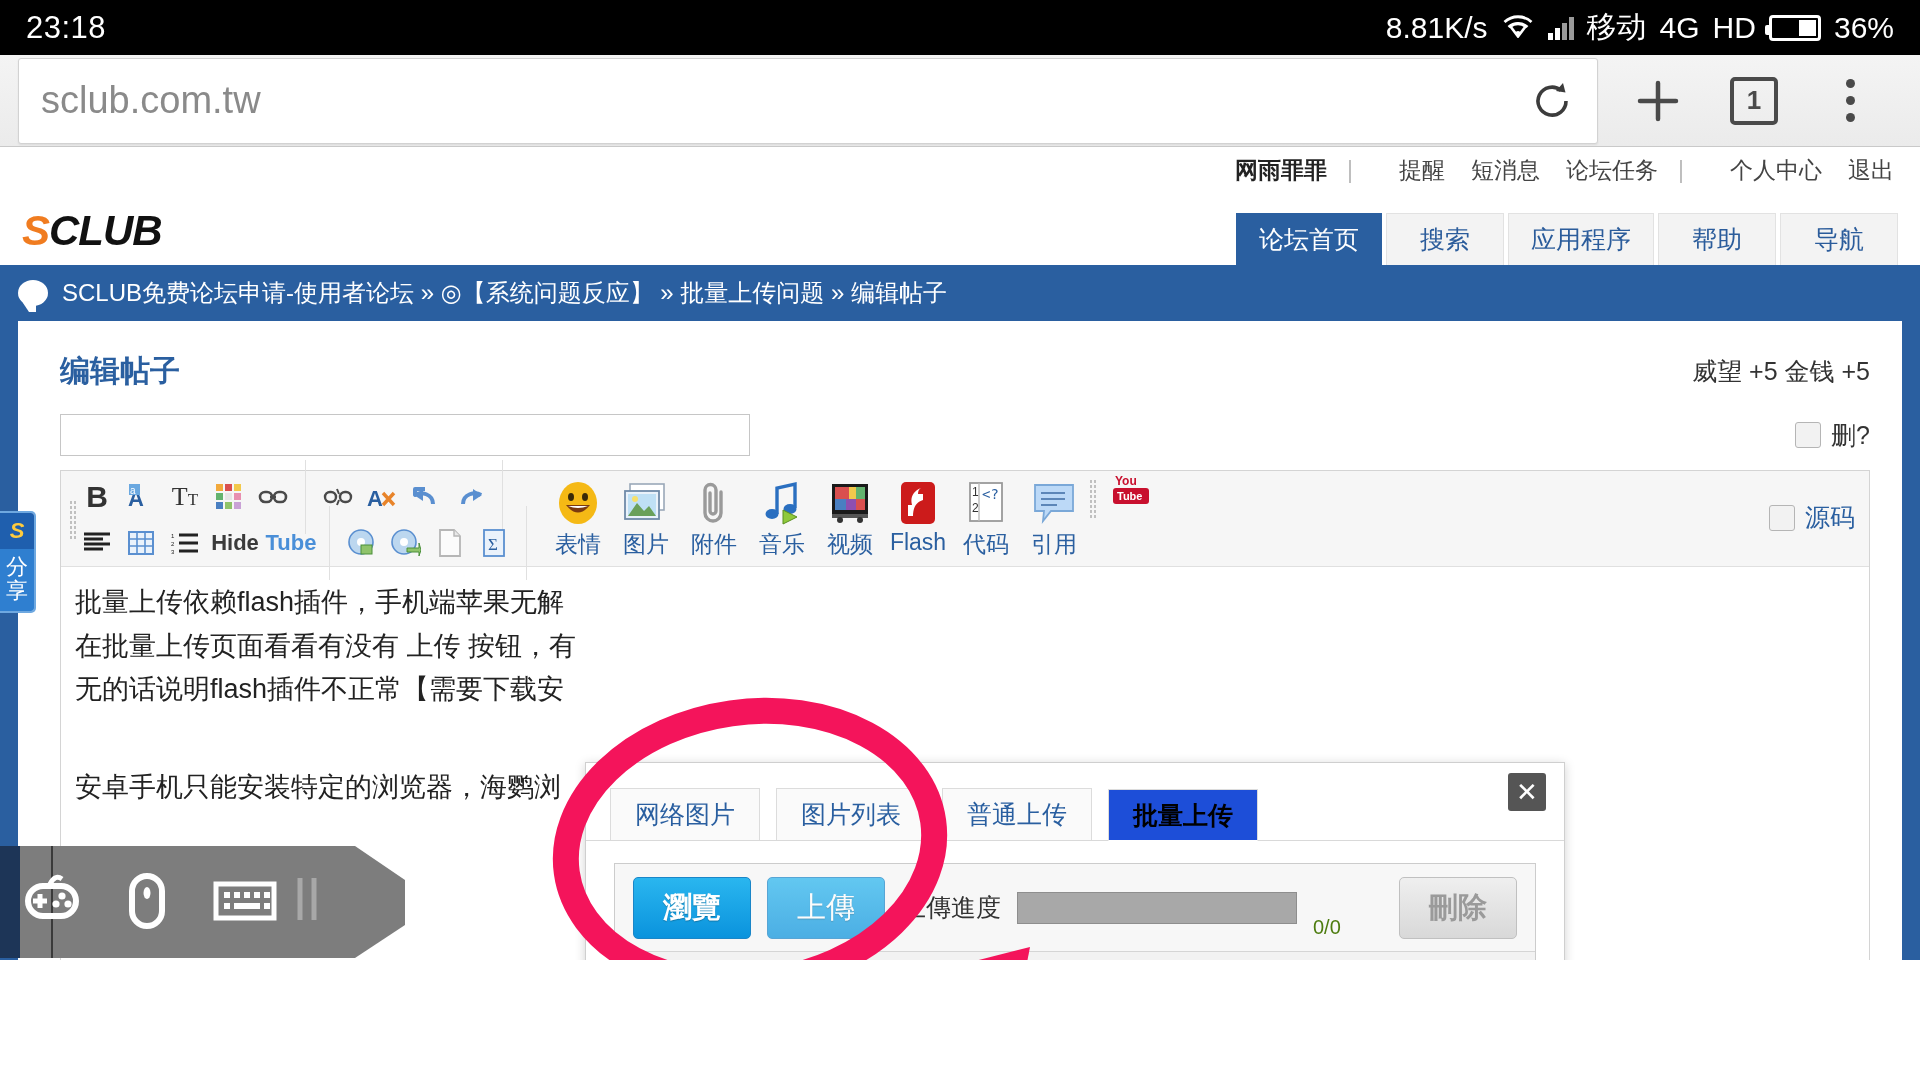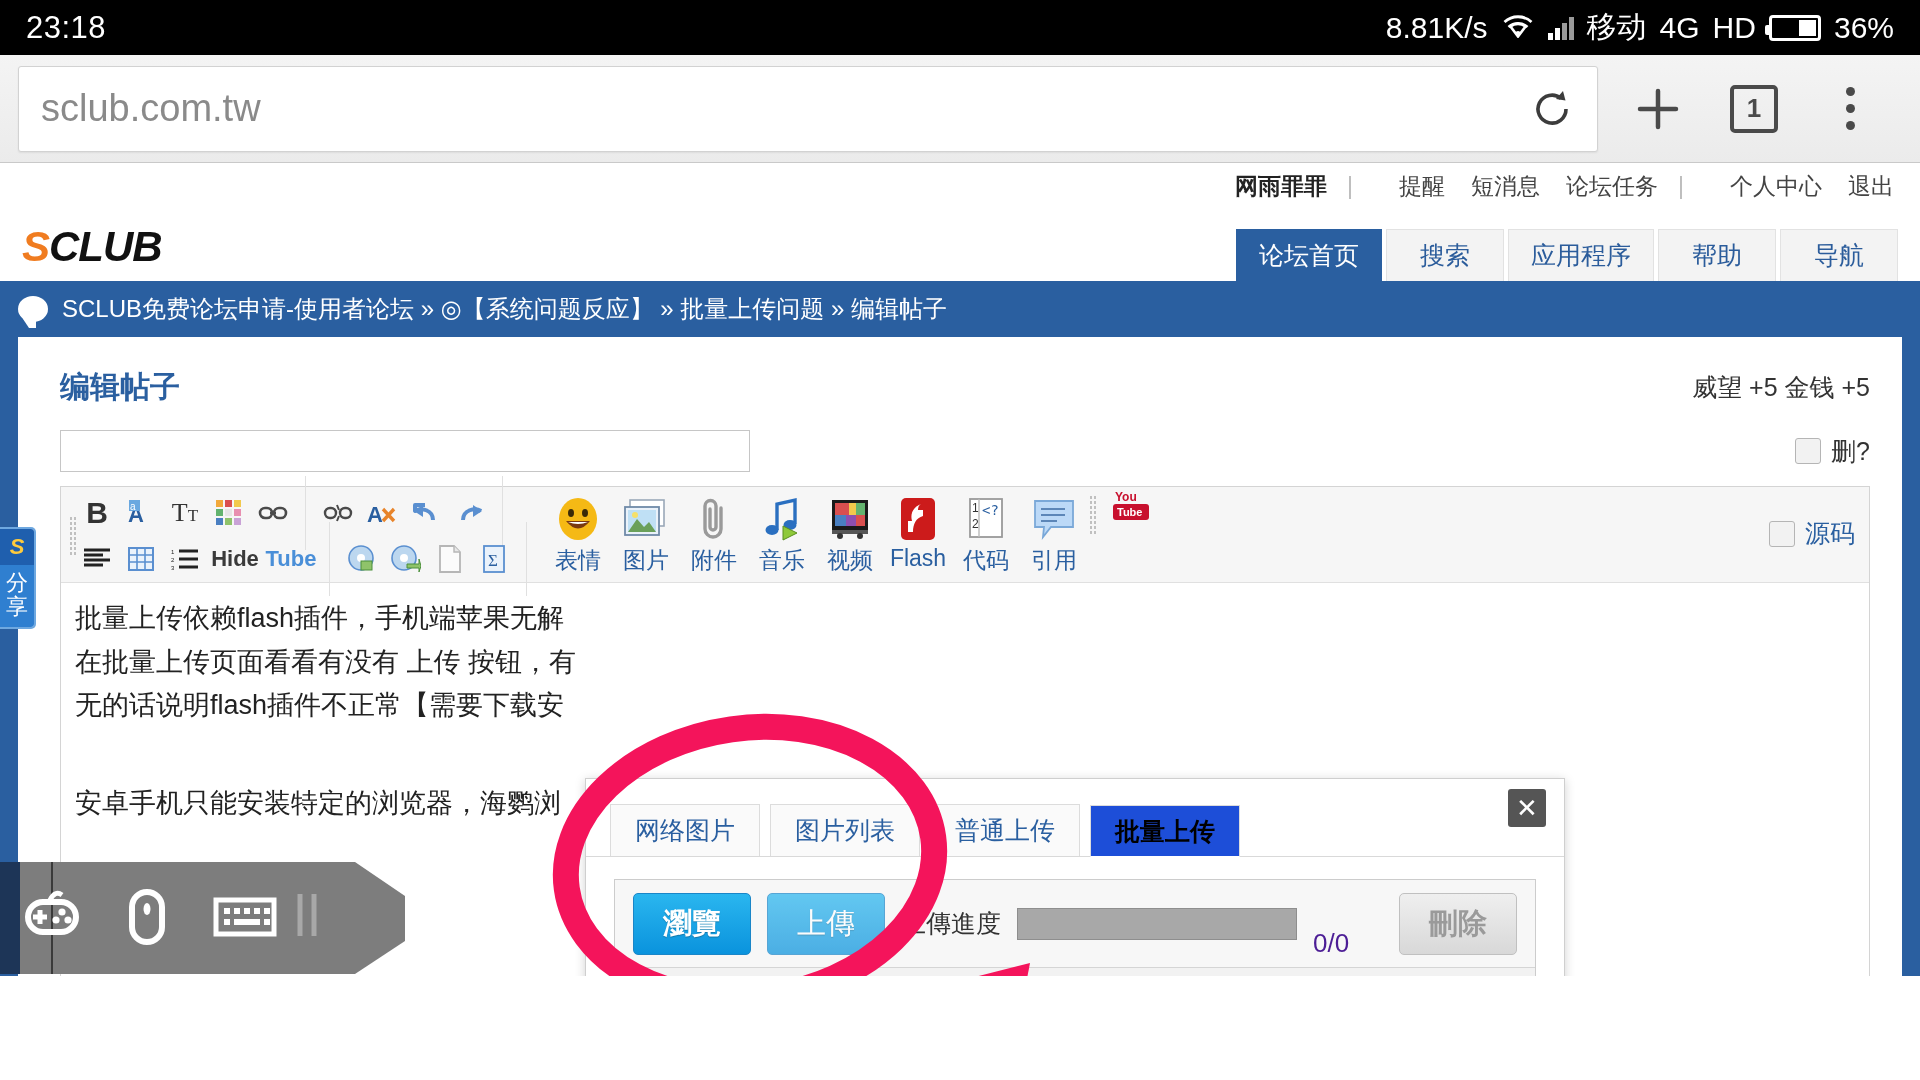--- a/index.html
+++ b/index.html
@@ -36,21 +36,21 @@
     justify-content: flex-end; padding: 2px;
   }
   .batt:before {
     content:""; position:absolute; left:-7px; top:7px;
     width:4px; height:10px; background:#fff; border-radius:2px 0 0 2px;
   }
   .batt i { display:block; width: 17px; height: 100%; background:#fff; }
 
   
   #browser-chrome {
-    height: 108px; width: 100%;
+    height: 92px; width: 100%;
     background: linear-gradient(#f4f4f4, #ebebeb);
     border-bottom: 1px solid #c9c9c9;
     display: flex; align-items: center;
     padding: 0 18px;
   }
   #url-bar {
     flex: 0 0 1580px; height: 86px;
     background: #ffffff;
     border: 1px solid #d2d2d2;
     border-radius: 3px;
@@ -224,21 +224,21 @@
 
   
   #upload-dialog {
     position: absolute; left: 585px; top: 615px;
     width: 980px; height: 470px;
     background: #ffffff; border: 1px solid #cfcfcf;
     box-shadow: 0 2px 10px rgba(0,0,0,.18);
     z-index: 30;
   }
   #dlg-tabs {
-    display: flex; align-items: flex-end; gap: 10px;
+    display: flex; align-items: flex-end; gap: 16px;
     padding: 22px 0 0 24px; height: 78px;
     border-bottom: 1px solid #d9d9d9; position: relative;
   }
   .dlg-tab {
     height: 52px; padding: 0 24px; background:#fafafa;
     border: 1px solid #dcdcdc; border-bottom: none;
     display:flex; align-items:center; font-size: 25px; color:#2a5fa0;
   }
   .dlg-tab.active { background:#1d4ed8; color:#000; font-weight: bold; border-bottom:1px solid #fff; margin-bottom:-1px;}
   #dlg-close {
@@ -269,21 +269,21 @@
     background: linear-gradient(#efefef,#d8d8d8);
     border: 1px solid #c0c0c0; border-radius: 5px;
     color:#9a9a9a; font-size: 29px; font-weight:bold;
     display:flex; align-items:center; justify-content:center;
   }
   #prog-label { font-size: 25px; color:#333; white-space:nowrap; }
   #prog-track {
     width: 280px; height: 32px; background:#a8a8a8;
     border: 1px solid #8e8e8e;
   }
-  #prog-count { font-size: 26px; color:#4c1d95;margin-top:39px; }
+  #prog-count { font-size: 20px; color:#4d7c0f;margin-top:39px; }
   #file-head {
     height: 54px; background:#f2f2f2; display:flex; align-items:center;
     padding: 0 14px; font-size: 25px; font-weight:bold; color:#222;
     border-bottom: 1px solid #d5d5d5;
   }
 
   
   #annotation { position:absolute; inset:0; z-index: 60; pointer-events:none; }
 
   

